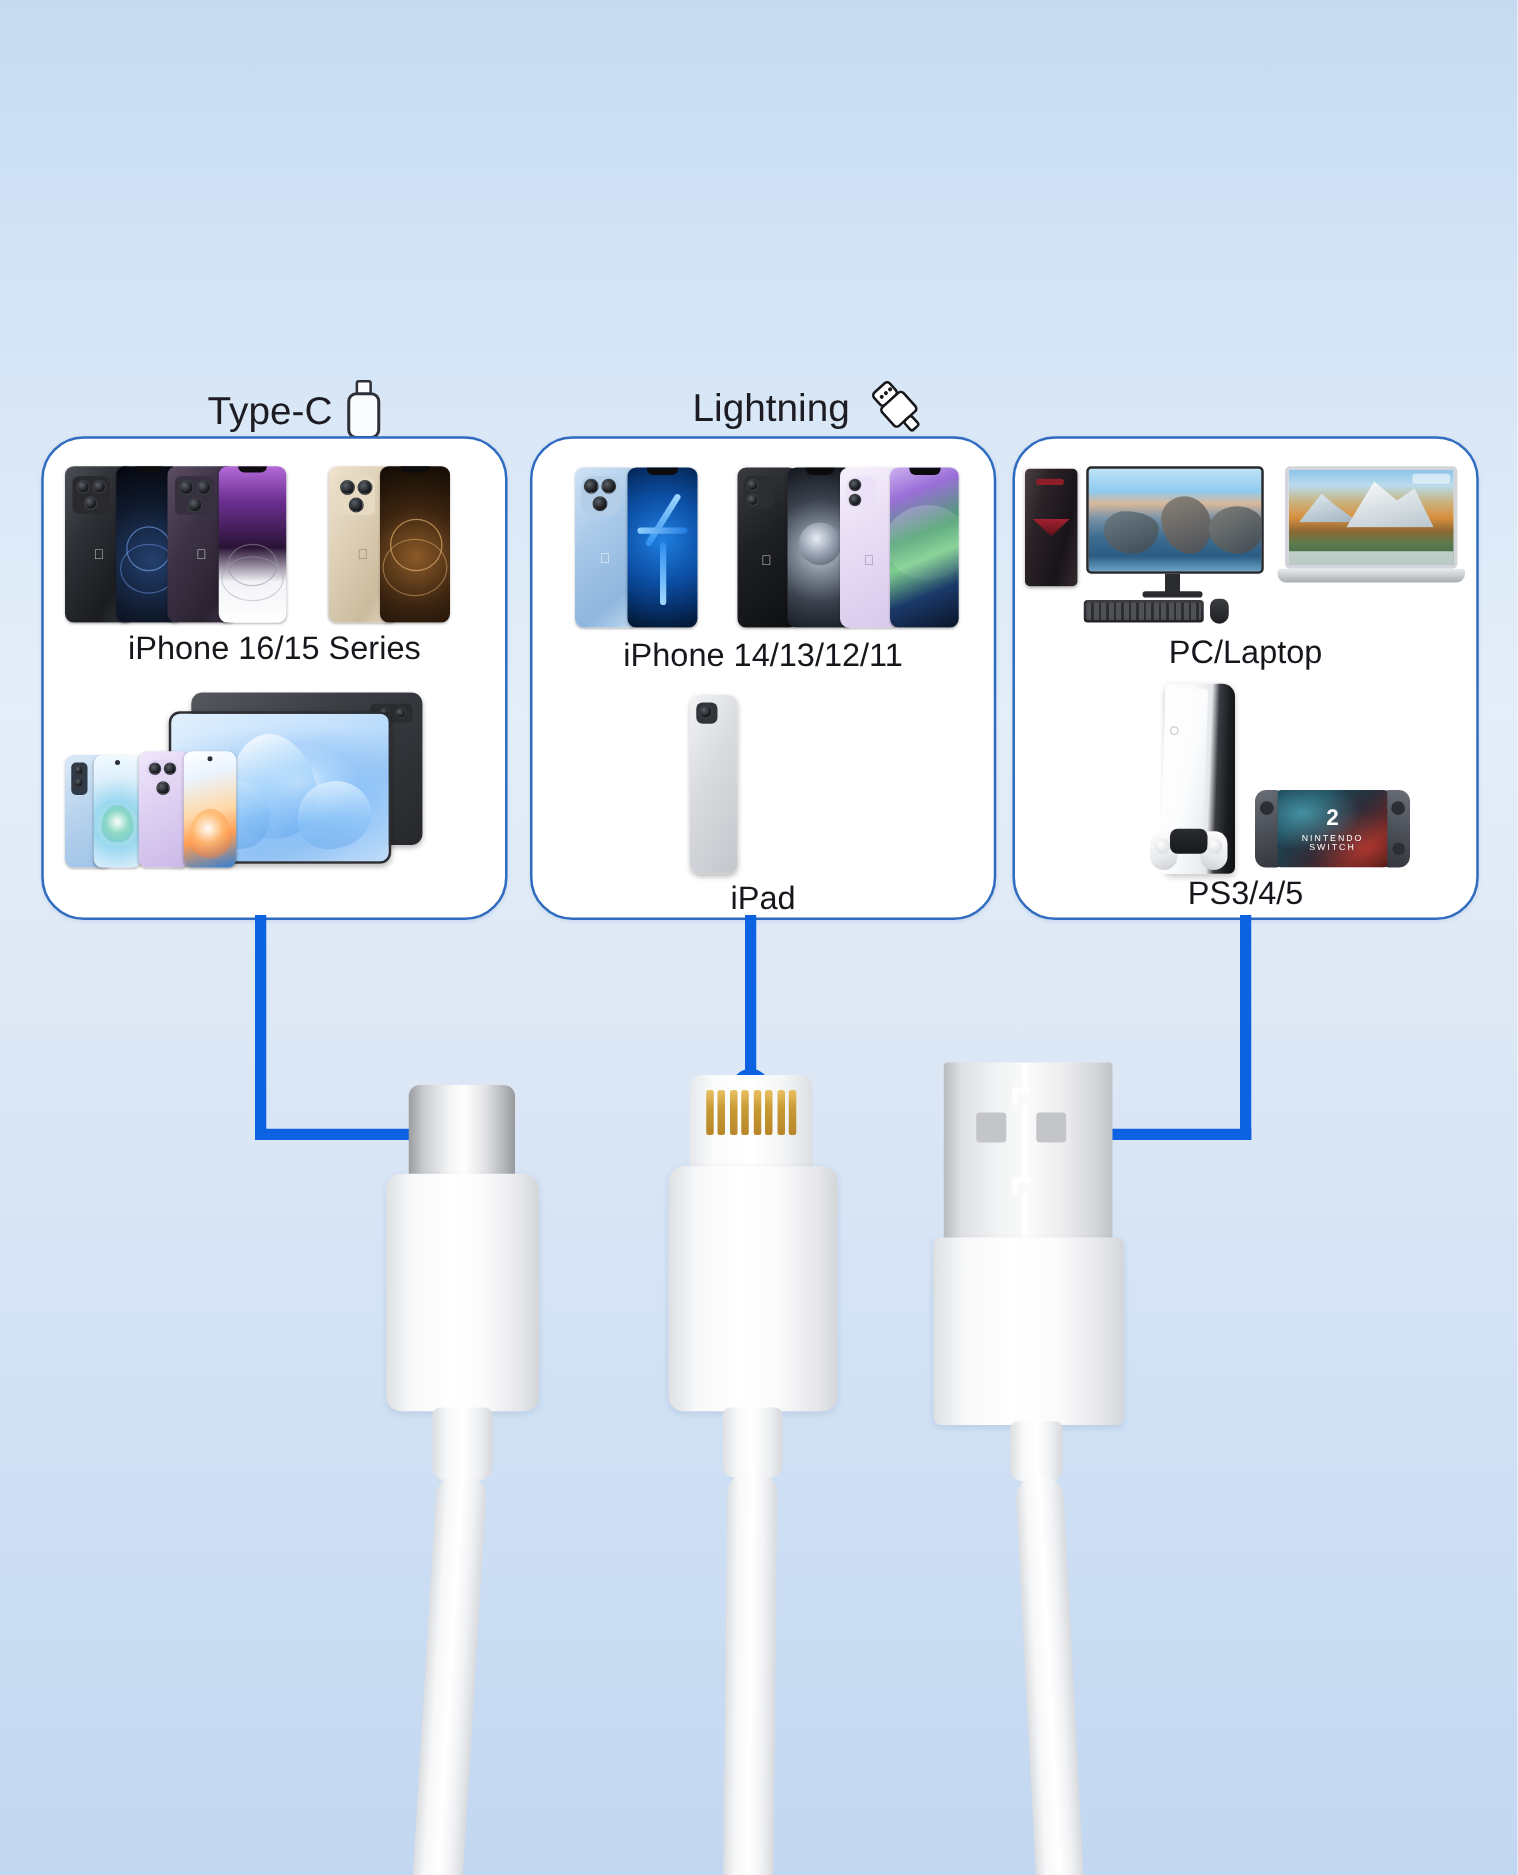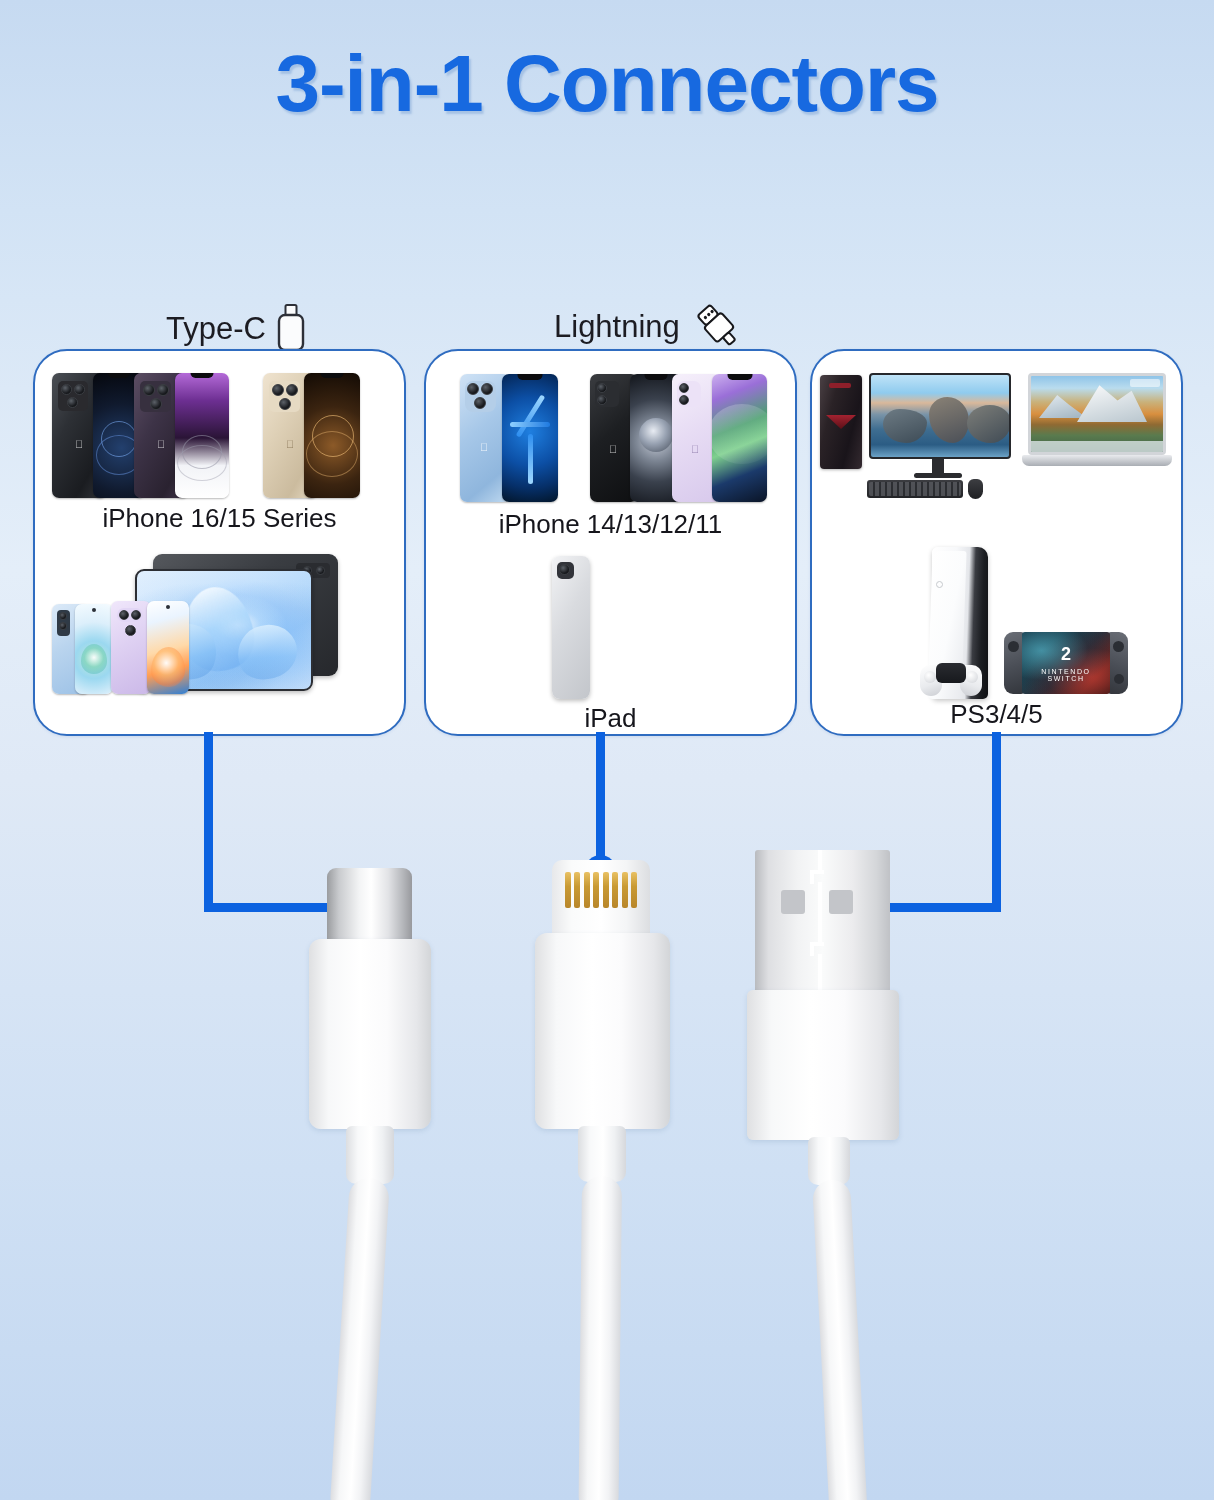--- a/index.html
+++ b/index.html
@@ -217,21 +217,20 @@
     border-radius: 7px 7px 9px 9px;
   }
 
   .label-icon-svg { display: block; }
 </style>
 </head>
 <body>
 
 <div class="stage">
 
-  <div class="title">3-in-1 Connectors</div>
 
   <div class="col-head c1">
     <span>Type-C</span>
     <span>
       <svg class="label-icon-svg" width="30" height="52" viewBox="0 0 30 52">
         <rect x="9.5" y="2" width="11" height="11" rx="1.5" fill="#fbfcfd" stroke="#2d3038" stroke-width="2"></rect>
         <rect x="3" y="12" width="24" height="35" rx="6" fill="#fbfcfd" stroke="#2d3038" stroke-width="2.4"></rect>
       </svg>
     </span>
   </div>
@@ -423,20 +422,21 @@
                   background:linear-gradient(180deg,#8fc4e8 0%,#b9dcee 16%,#c9b27c 34%,#d98f3f 50%,#8f6a33 64%,#5a7b4e 78%,#3d5f45 100%);">
         <div style="position:absolute; left:8px; top:14px; width:48px; height:28px; background:linear-gradient(165deg,#eef4f8,#9fb2bf); clip-path:polygon(0 100%,38% 18%,62% 52%,100% 100%);"></div>
         <div style="position:absolute; left:46px; top:6px; width:70px; height:40px; background:linear-gradient(165deg,#ffffff,#b9c6ce); clip-path:polygon(0 100%,32% 8%,58% 46%,78% 22%,100% 100%);"></div>
         <div style="position:absolute; right:3px; top:3px; width:30px; height:8px; background:rgba(255,255,255,0.55); border-radius:2px;"></div>
         <div style="position:absolute; left:0; bottom:0; width:100%; height:11px; background:rgba(235,242,248,0.72);"></div>
       </div>
       <div style="position:absolute; left:0; top:82px; width:150px; height:11px; border-radius:2px 2px 7px 7px;
                   background:linear-gradient(180deg,#e9ebee 0%,#c6c9ce 55%,#a9adb3 100%);"></div>
     </div>
 
+    <div class="card-label" style="top:155px;">PC/Laptop</div>
 
     <div style="position:absolute; left:110px; top:196px; width:75px; height:152px;">
       <div style="position:absolute; left:10px; top:0; width:56px; height:152px; border-radius:6px 10px 5px 5px;
                   background:linear-gradient(92deg,#ffffff 0%,#f7f8fa 40%,#e4e6ea 62%,#3a3c42 72%,#1b1d21 86%,#101114 100%);
                   box-shadow:0 2px 5px rgba(0,0,0,0.22);"></div>
       <div style="position:absolute; left:8px; top:4px; width:34px; height:148px; border-radius:8px 3px 4px 5px;
                   background:linear-gradient(100deg,#ffffff 0%,#fbfcfd 55%,#e8eaee 100%);
                   transform:skewX(-2deg);"></div>
       <div style="position:absolute; left:14px; top:34px; width:7px; height:7px; border-radius:50%; border:1.2px solid #c7cace;"></div>
 

